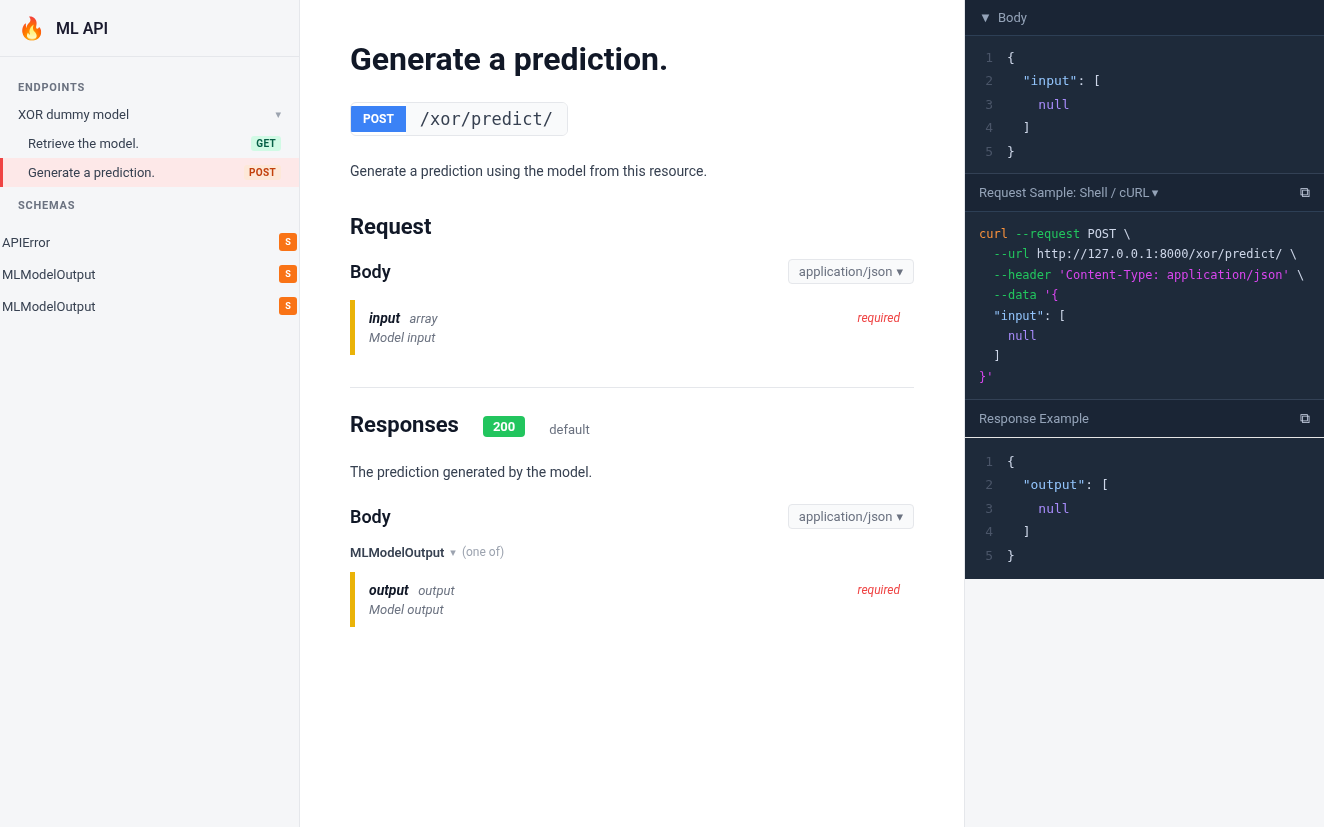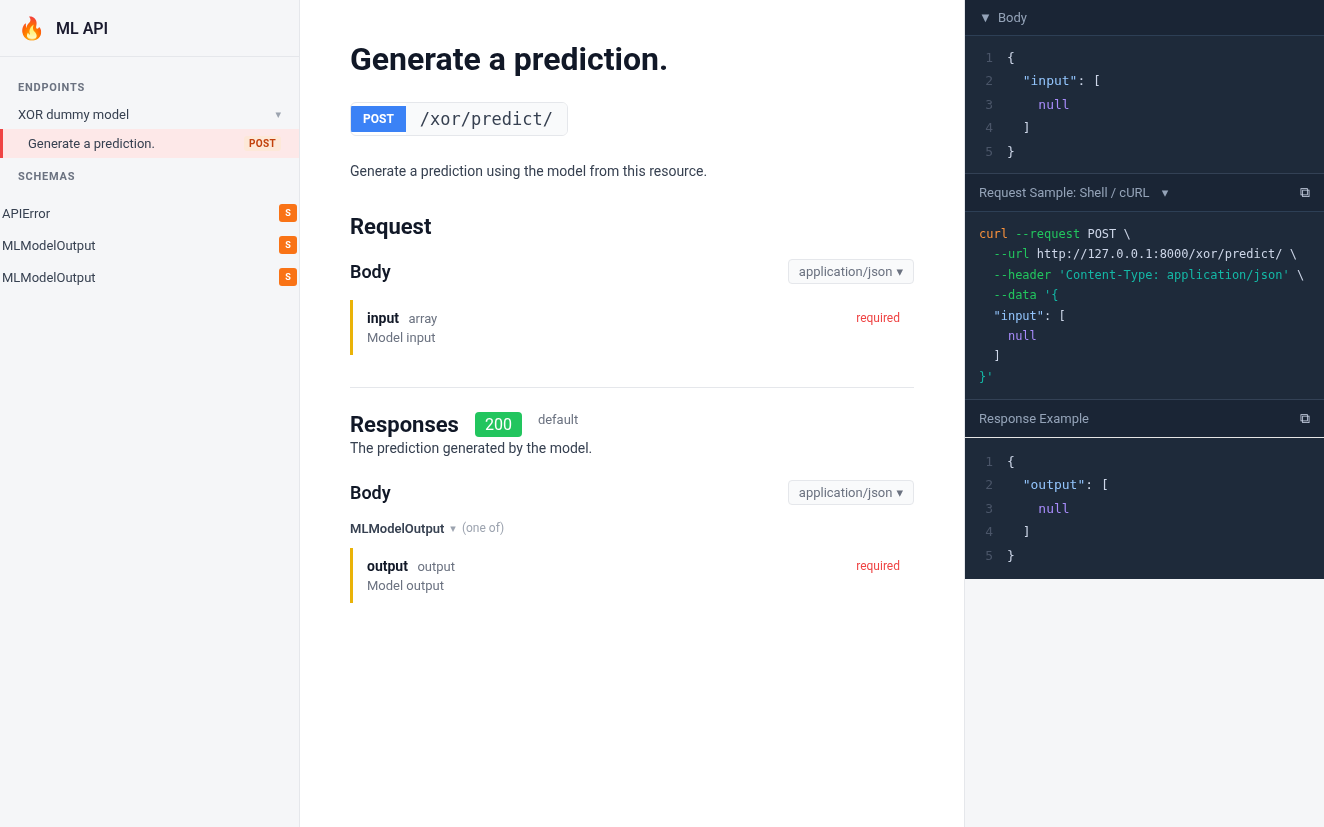--- a/index.html
+++ b/index.html
@@ -177,23 +177,24 @@
       gap: 4px;
       font-size: 13px;
       color: #6b7280;
       cursor: pointer;
       background: #f9fafb;
       border: 1px solid #e5e7eb;
       border-radius: 4px;
       padding: 4px 10px;
     }
     .field-row {
-      border-left: 3px solid #eab308;
+      border-left: 5px solid #eab308;
       padding: 10px 14px;
       margin-bottom: 4px;
+      font-style: italic;
     }
     .field-name-row {
       display: flex;
       align-items: center;
       justify-content: space-between;
       margin-bottom: 4px;
     }
     .field-name {
       font-weight: 700;
       color: #111827;
@@ -207,29 +208,29 @@
     .field-required {
       font-size: 12px;
       color: #ef4444;
     }
     .field-desc {
       font-size: 13px;
       color: #6b7280;
     }
     .responses-header {
       display: flex;
-      align-items: flex-start;
-      gap: 16px;
-      margin-bottom: 0;
+      align-items: flex-end;
+      gap: 24px;
+      margin-bottom: 24px;
     }
     .status-badge {
       background: #22c55e;
       color: #fff;
-      font-size: 16px;
-      font-weight: 400;
+      font-size: 13px;
+      font-weight: 700;
       padding: 3px 10px;
       border-radius: 4px;
     }
     .default-badge {
       font-size: 13px;
       color: #6b7280;
     }
     .responses-desc {
       font-size: 14px;
       color: #374151;
@@ -332,32 +333,32 @@
       display: flex;
       align-items: center;
       justify-content: space-between;
       padding: 10px 14px;
       background: #1a2535;
       border-bottom: 1px solid #2d3f55;
     }
     .sample-title {
       font-size: 13px;
       color: #94a3b8;
-      display: flex; align-items: center; gap: 12px;
+      display: flex; align-items: center; gap: 2px;
     }
     .sample-code {
       padding: 12px 14px;
       font-family: monospace;
       font-size: 12px;
       line-height: 1.7;
       overflow-x: auto;
     }
     .curl-word { color: #fb923c; }
     .curl-flag { color: #22c55e; }
-    .curl-string { color: #14b8a6; }
+    .curl-string { color: #d946ef; }
     .curl-key { color: #93c5fd; }
     .curl-null { color: #a78bfa; }
     .curl-data { color: #cdd6e8; }
 
     
     .response-example-card {
       background: #1e2a3a;
       color: #cdd6e8;
     }
     .response-header {
@@ -389,20 +390,24 @@
     <span class="fire-icon">🔥</span>
     <span id="app-title">ML API</span>
   </div>
   <nav>
     <div class="nav-section-label">ENDPOINTS</div>
     <div class="nav-group">
       <div class="nav-group-header">
         <span>XOR dummy model</span>
         <span class="chevron">▾</span>
       </div>
+      <div class="nav-item">
+        <span>Retrieve the model.</span>
+        <span class="method-badge method-get">GET</span>
+      </div>
       <div class="nav-item active">
         <span>Generate a prediction.</span>
         <span class="method-badge method-post">POST</span>
       </div>
     </div>
     <div class="nav-section-label">SCHEMAS</div>
     <div class="schemas-section">
       <div class="schema-item">
         <span>APIError</span>
         <span class="schema-icon">S</span>

